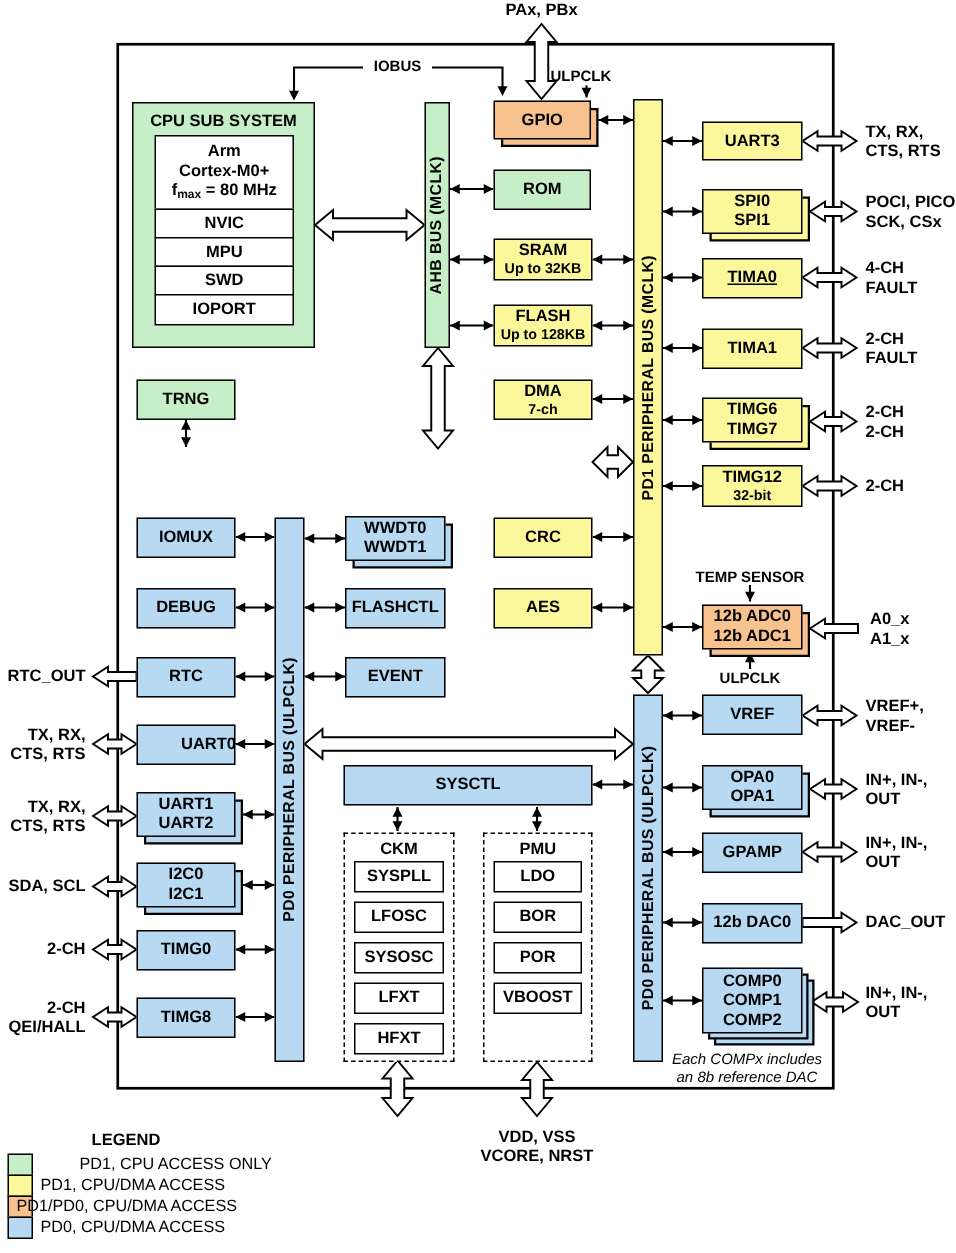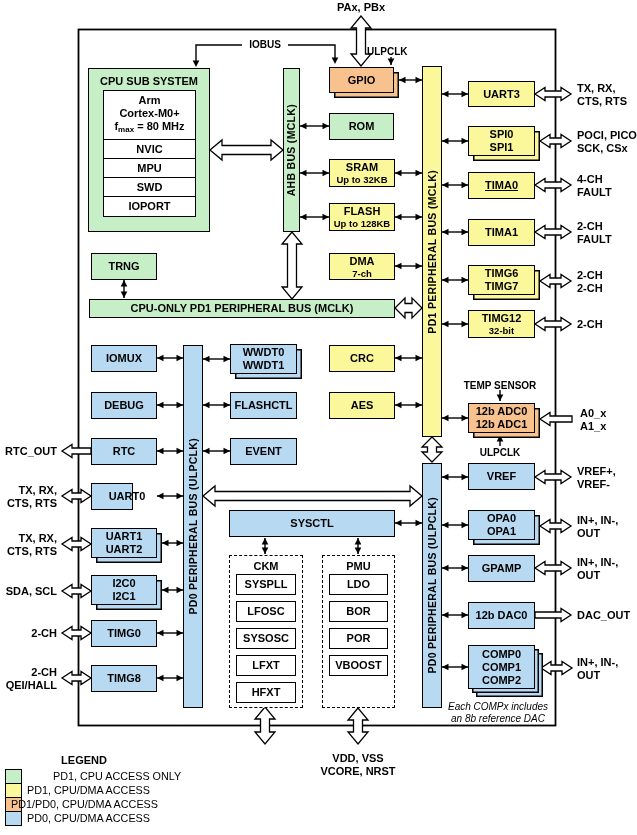--- a/index.html
+++ b/index.html
@@ -200,23 +200,20 @@
   <div class="blk w" style="left:103px;top:177px;width:93px;height:20px;">
       <span>SWD</span>
     </div>
   <div class="blk w" style="left:103px;top:196px;width:93px;height:21px;">
       <span>IOPORT</span>
     </div>
 
   <div class="busv g" style="left:283px;top:68px;width:17px;height:164px;background:var(--f);">
       <span>AHB BUS (MCLK)</span>
     </div>
-  <div class="blk g" style="left:89px;top:299px;width:306px;height:19px;">
-      <span>CPU-ONLY PD1 PERIPHERAL BUS (MCLK)</span>
-    </div>
   <div class="busv y" style="left:422px;top:66px;width:20px;height:371px;background:var(--f);">
       <span>PD1 PERIPHERAL BUS (MCLK)</span>
     </div>
   <div class="busv b" style="left:183px;top:345px;width:20px;height:363px;background:var(--f);">
       <span>PD0 PERIPHERAL BUS (ULPCLK)</span>
     </div>
   <div class="busv b" style="left:422px;top:463px;width:20px;height:245px;background:var(--f);">
       <span>PD0 PERIPHERAL BUS (ULPCLK)</span>
     </div>
 
@@ -251,21 +248,21 @@
 
   <div class="blk b" style="left:91px;top:345px;width:66px;height:27px;">
       <span>IOMUX</span>
     </div>
   <div class="blk b" style="left:91px;top:392px;width:66px;height:27px;">
       <span>DEBUG</span>
     </div>
   <div class="blk b" style="left:91px;top:438px;width:66px;height:27px;">
       <span>RTC</span>
     </div>
-  <div class="blk b" style="left:91px;top:483px;width:42px;height:27px;padding-left:30px;">
+  <div class="blk b" style="left:91px;top:483px;width:66px;height:27px;padding-left:30px;">
       <span>UART0</span>
     </div>
   <div class="blk b s2" style="left:91px;top:528px;width:66px;height:30px;">
       <span>UART1</span>
       <span>UART2</span>
     </div>
   <div class="blk b s2" style="left:91px;top:575px;width:66px;height:30px;">
       <span>I2C0</span>
       <span>I2C1</span>
     </div>

